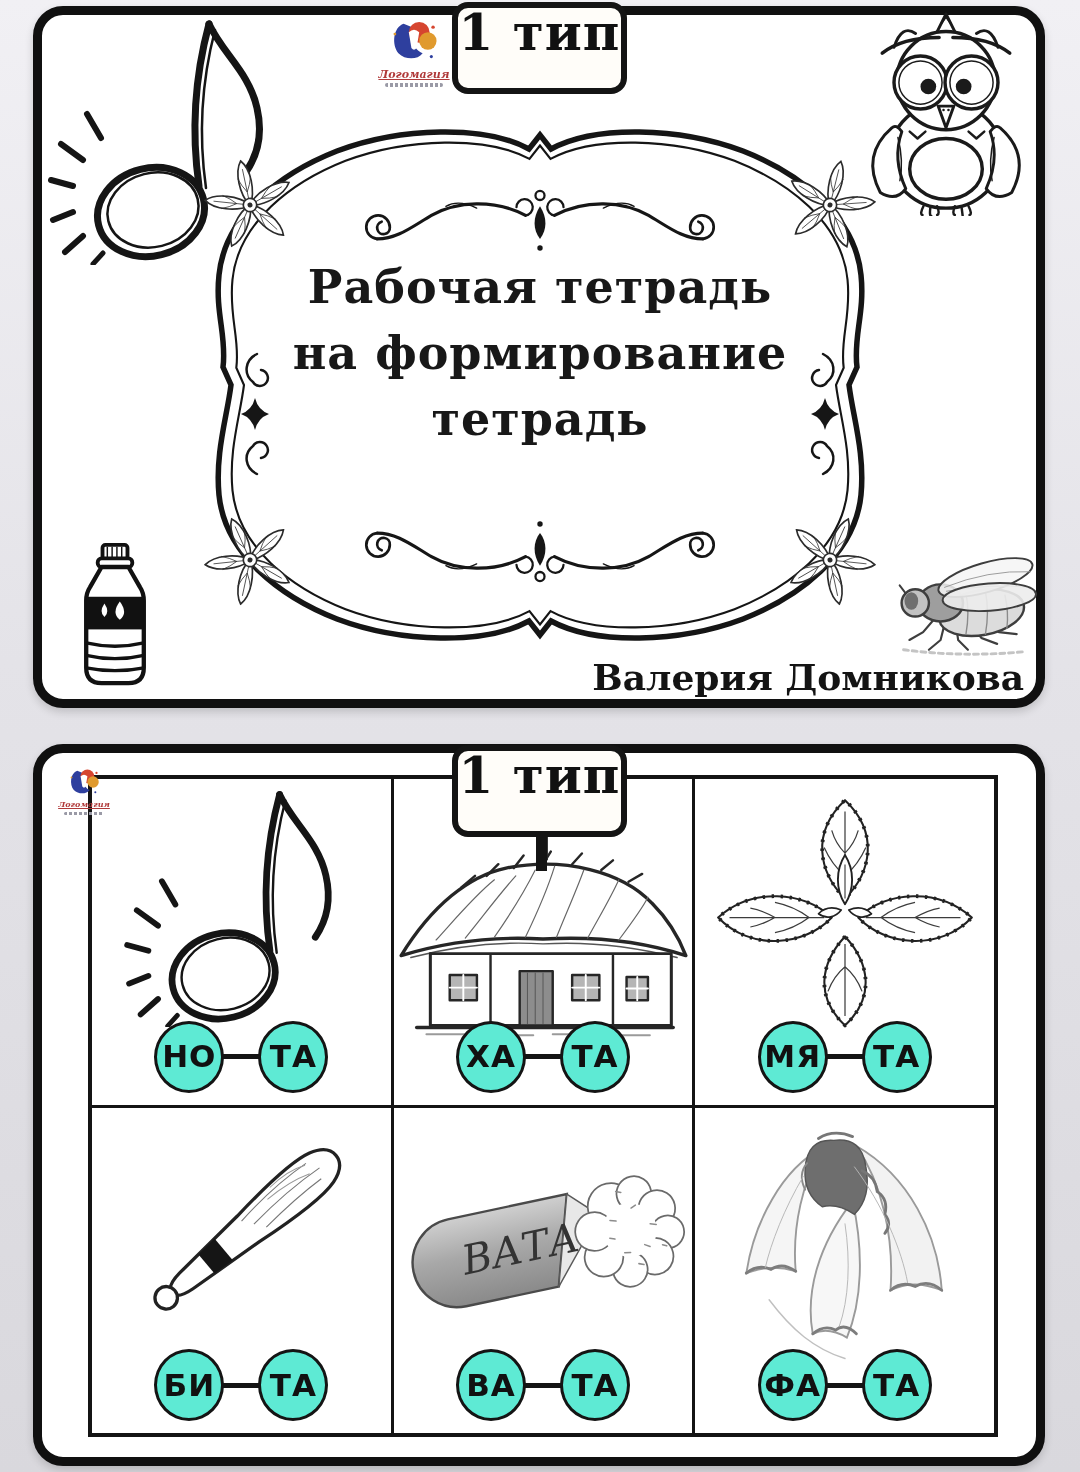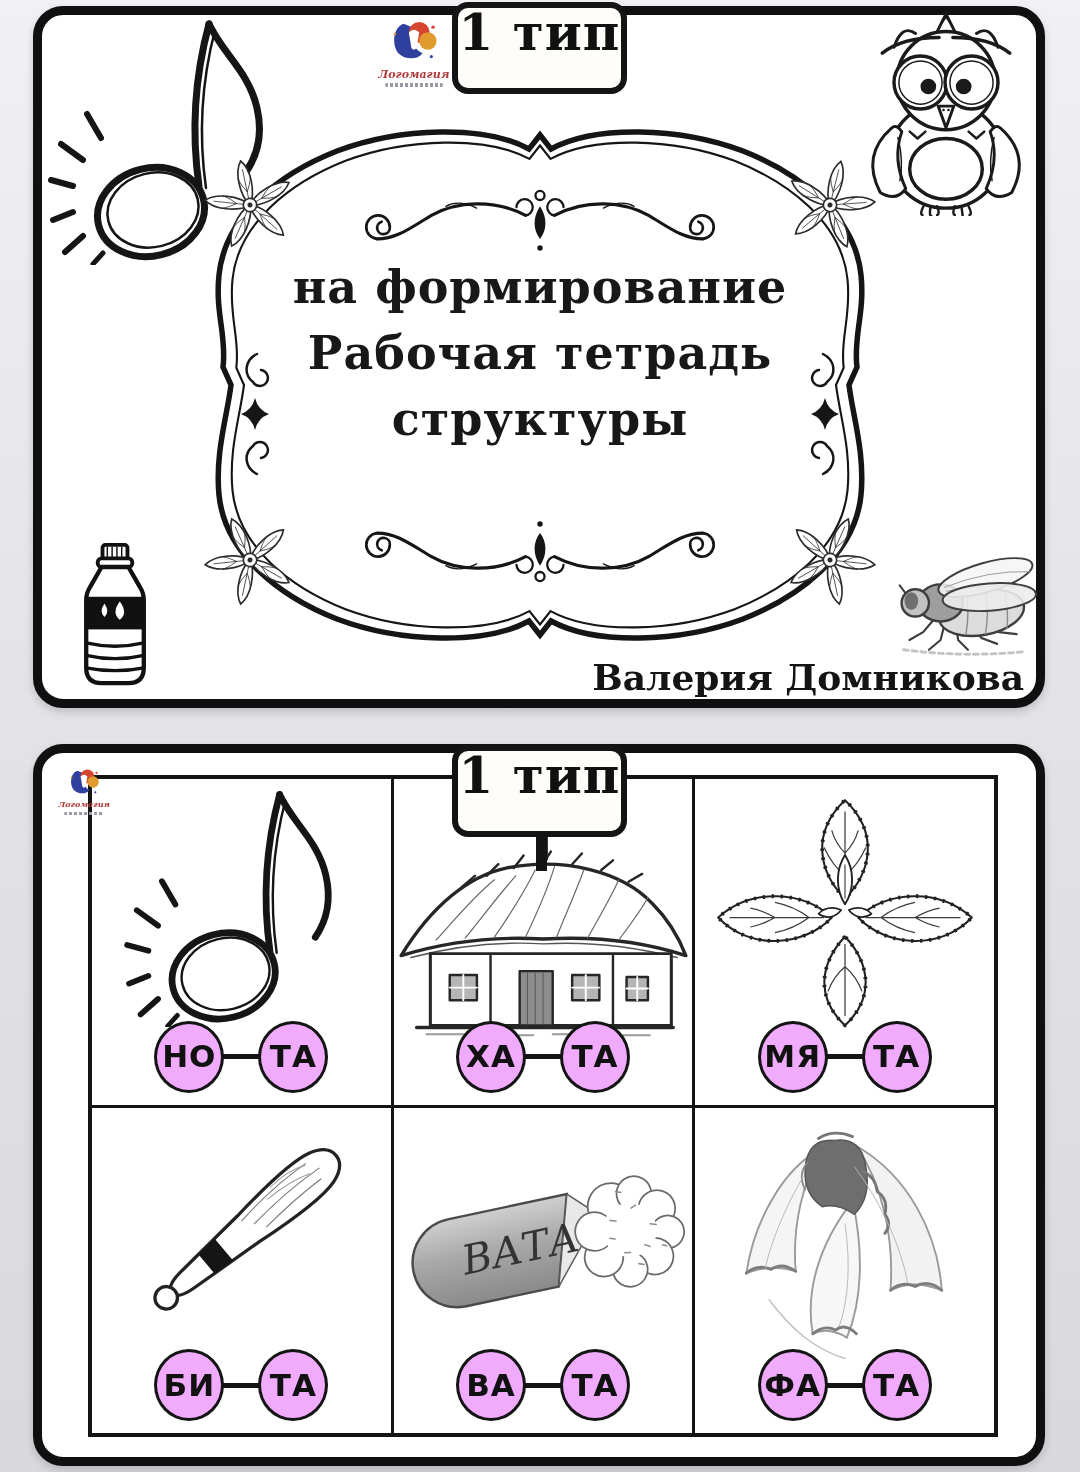--- a/index.html
+++ b/index.html
@@ -26,21 +26,21 @@
     display:flex; justify-content:center;
     font: 700 50px/1 "DejaVu Serif", serif; letter-spacing:1px; color:#111;
     z-index:6;
   }
   #card-cover .type-badge { top:-13px; }
   #card-sheet .type-badge { top:-8px; }
 
   .logo { display:flex; flex-direction:column; align-items:center; filter: blur(.5px); z-index:7; }
   #logo-cover { left:328px; top:0; width:88px; }
   #logo-sheet { left:10px;  top:12px; width:64px; }
-  .logo .brand { font: 700 11px/1.2 "DejaVu Serif", serif; font-style: italic; color:#b03a3a; margin-top:1px; white-space:nowrap; }
+  .logo .brand { font: 700 11px/1.2 "DejaVu Serif", serif; font-style: italic; color:#b03a3a; margin-top:1px; white-space:nowrap;text-decoration:underline; }
   #logo-sheet .brand { font-size:8px; }
   .logo .subline { width:58px; height:4px; margin-top:2px; border-radius:2px;
     background: repeating-linear-gradient(90deg,#9a9aa6 0 3px,transparent 3px 5px); }
   #logo-sheet .subline { width:40px; height:3px; }
 
   .title-block { left:143px; top:239px; width:710px; text-align:center; z-index:3; }
   .title-line { font: 700 46px/66px "DejaVu Serif", serif; letter-spacing:1px; color:#181818; }
 
   .author { right:12px; bottom:0px; font: 700 36px/44px "DejaVu Serif", serif; color:#141414; z-index:3; }
 
@@ -52,21 +52,21 @@
     left:46px; top:22px; width:910px; height:662px;
     display:grid; grid-template-columns:repeat(3,1fr); grid-template-rows:1fr 1fr;
     gap:3px; border:4px solid #141414; background:#141414;
   }
   .cell { position:relative; background:#fff; overflow:hidden; }
   .pic { position:absolute; left:50%; transform:translateX(-50%); }
   .syl-row { position:absolute; bottom:12px; left:50%; transform:translateX(-50%);
     display:flex; align-items:center; z-index:2; }
   .syl-circle {
     width:70px; height:72px; border:3.5px solid #141414; border-radius:50%;
-    background:#f0abfc; display:flex; align-items:center; justify-content:center;
+    background:#5eead4; display:flex; align-items:center; justify-content:center;
     font: 700 31px/1 "DejaVu Sans", sans-serif; letter-spacing:1px; color:#111;
   }
   .syl-link { width:36px; height:5px; background:#141414; margin:0 -1px; }
   .badge-post { left:494px; top:82px; width:11px; height:36px; background:#141414; z-index:5; }
 </style>
 </head>
 <body>
 
 <svg width="0" height="0" style="position:absolute" aria-hidden="true">
 <defs>
@@ -376,23 +376,23 @@
       <use href="#sym-flower"></use>
     </svg>
   <svg style="left:158px; top:495px; transform:rotate(-168deg);" width="100" height="100">
       <use href="#sym-flower"></use>
     </svg>
   <svg style="left:738px; top:495px; transform:rotate(168deg);" width="100" height="100">
       <use href="#sym-flower"></use>
     </svg>
 
   <div class="title-block">
+    <div class="title-line">Рабочая тетрадь</div>
     <div class="title-line">на формирование</div>
-    <div class="title-line">Рабочая тетрадь</div>
-    <div class="title-line">структуры</div>
+    <div class="title-line">тетрадь</div>
   </div>
 
   <svg style="left:34px; top:528px;" width="78" height="144">
       <use href="#sym-bottle"></use>
     </svg>
   <svg style="left:844px; top:525px;" width="156" height="120">
       <use href="#sym-fly"></use>
     </svg>
 
   <div class="author">Валерия Домникова</div>

